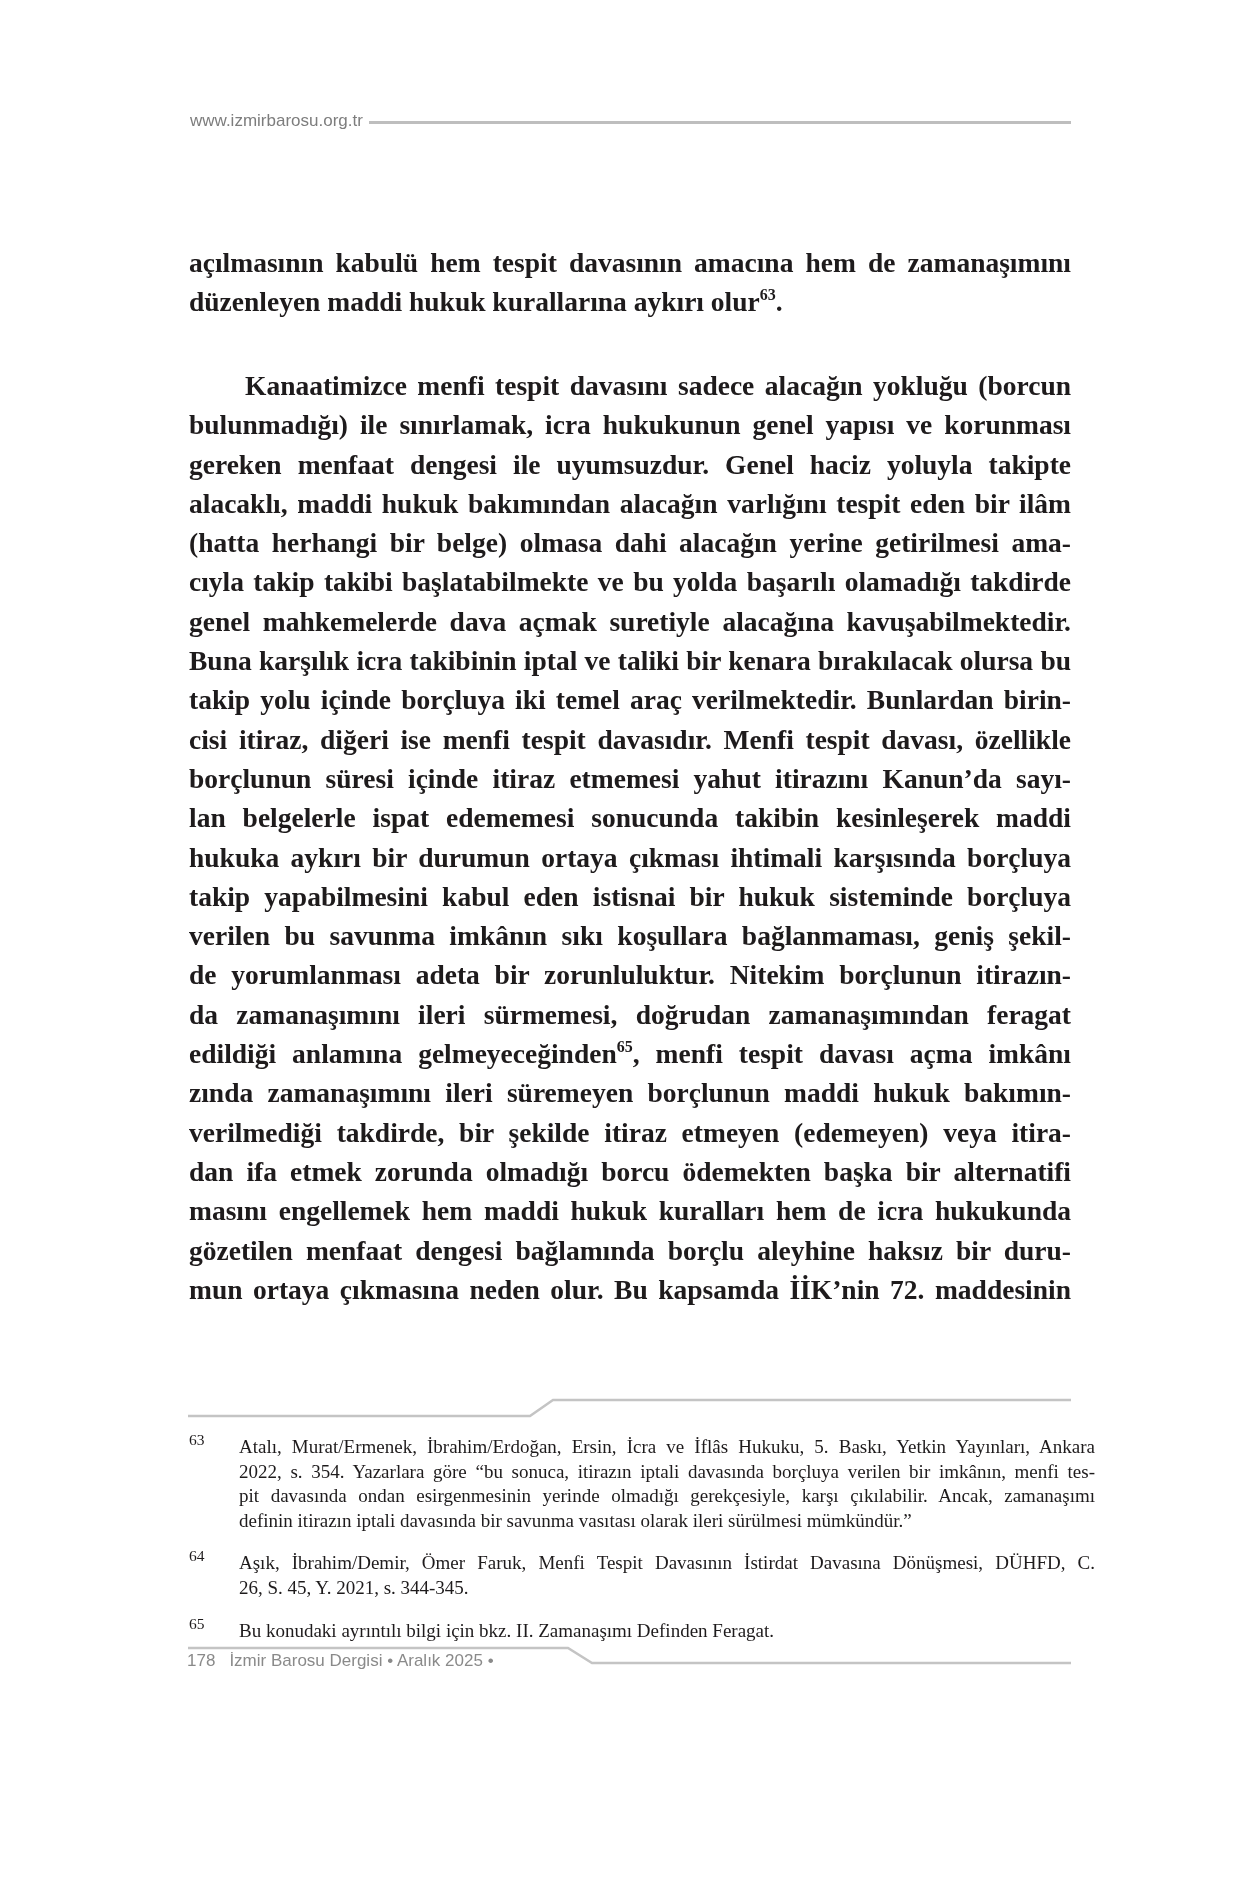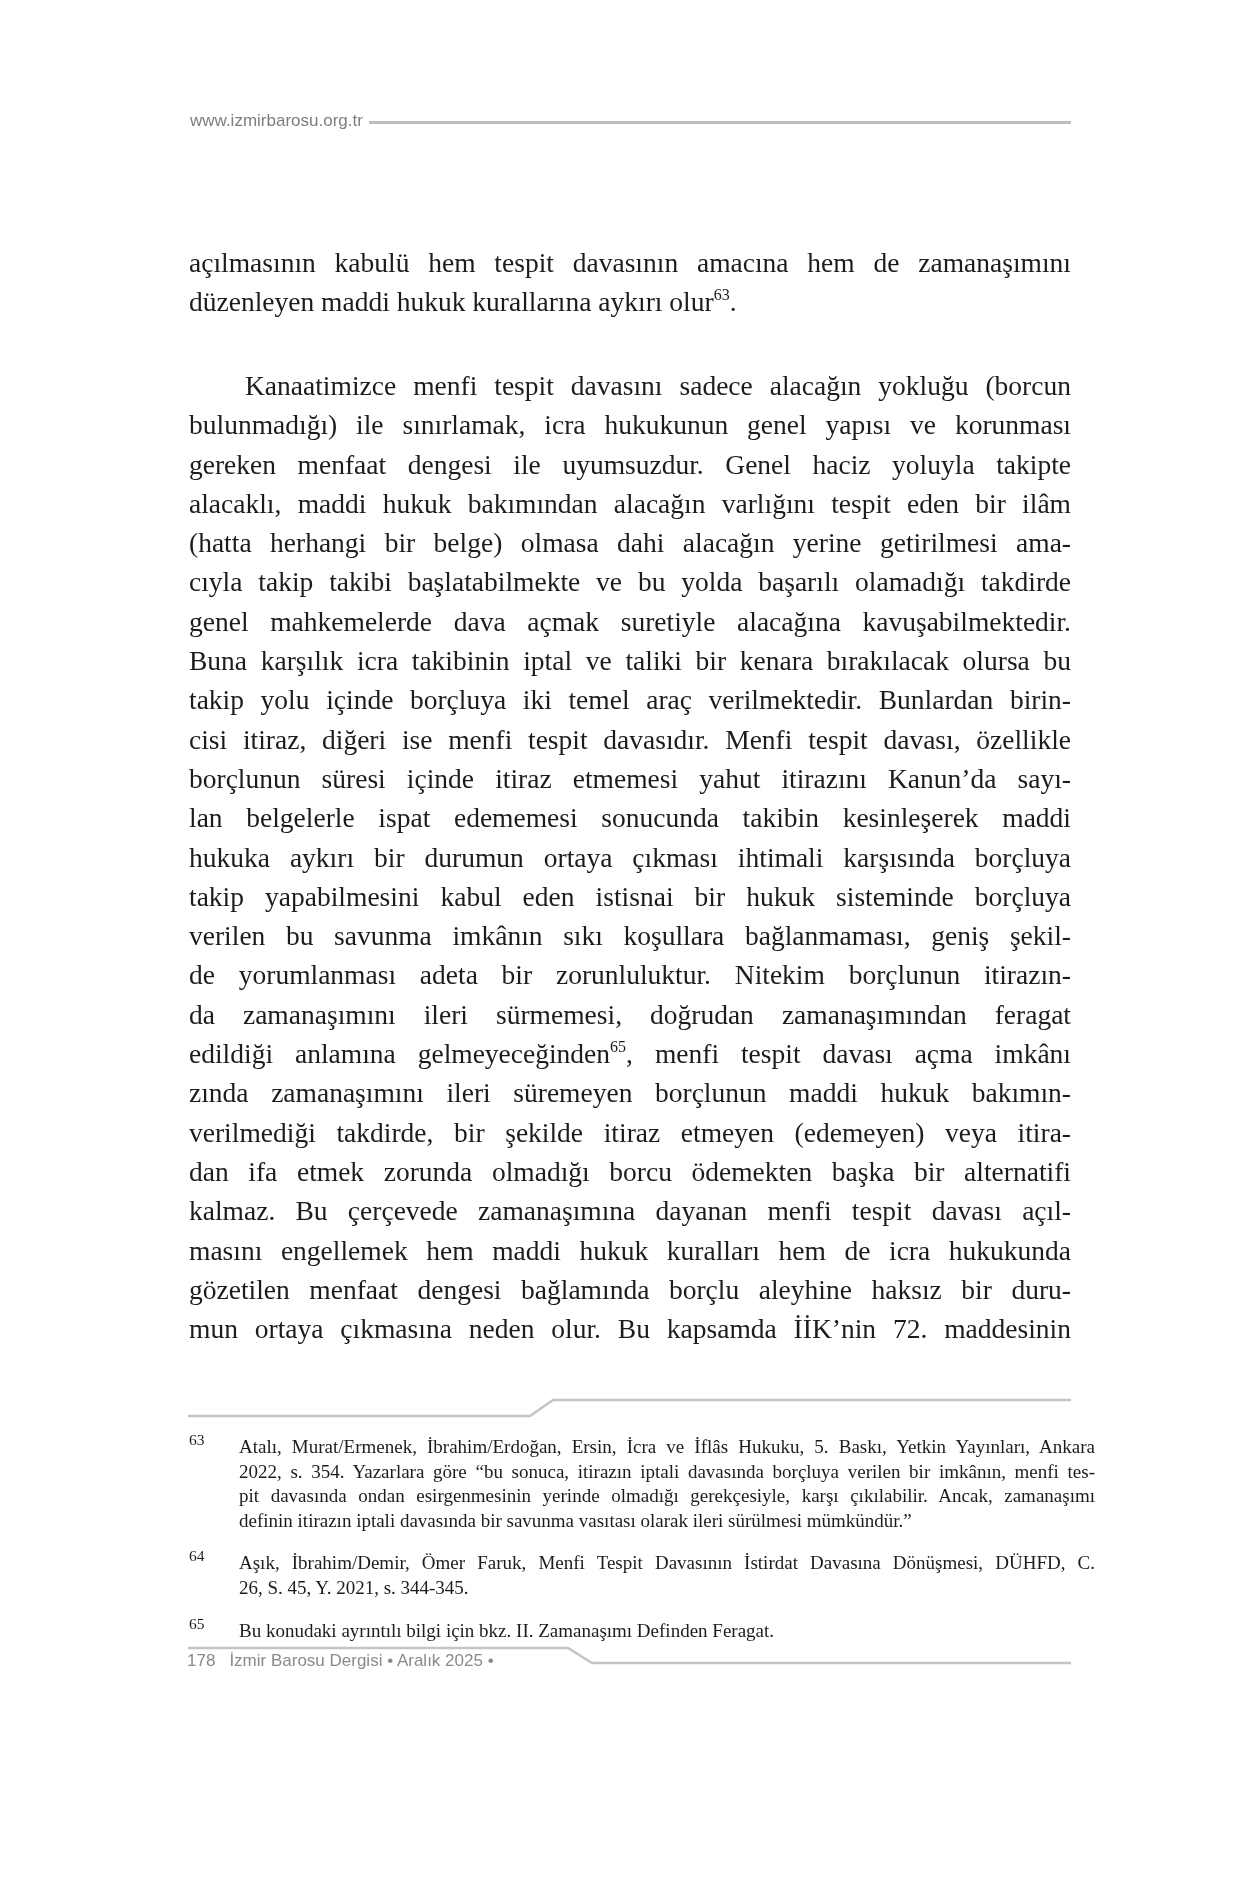--- a/index.html
+++ b/index.html
@@ -30,20 +30,21 @@
     .serif {
       font-family: "Liberation Serif", "DejaVu Serif", serif;
       color: #1e1b1c;
     }
     .body-para {
       position: absolute;
       left: 189px;
       width: 882px;
       font-size: 27.5px;
       line-height: 39.3px;
+      font-weight: bold;
     }
     .ln {
       box-sizing: border-box;
       width: 100%;
       white-space: nowrap;
       text-align: justify;
       text-align-last: justify;
     }
     .body-para .ln { height: 39.3px; }
     .ln.last { text-align: right; text-align-last: left; }
@@ -116,21 +117,20 @@
     <div class="ln">lan belgelerle ispat edememesi sonucunda takibin kesinleşerek maddi</div>
     <div class="ln">hukuka aykırı bir durumun ortaya çıkması ihtimali karşısında borçluya</div>
     <div class="ln">takip yapabilmesini kabul eden istisnai bir hukuk sisteminde borçluya</div>
     <div class="ln">verilen bu savunma imkânın sıkı koşullara bağlanmaması, geniş şekil-</div>
     <div class="ln">de yorumlanması adeta bir zorunluluktur. Nitekim borçlunun itirazın-</div>
     <div class="ln">da zamanaşımını ileri sürmemesi, doğrudan zamanaşımından feragat</div>
     <div class="ln"><span>edildiği anlamına gelmeyeceğinden</span><span class="sup">65</span><span>, menfi tespit davası açma imkânı</span></div>
     <div class="ln">zında zamanaşımını ileri süremeyen borçlunun maddi hukuk bakımın-</div>
     <div class="ln">verilmediği takdirde, bir şekilde itiraz etmeyen (edemeyen) veya itira-</div>
     <div class="ln">dan ifa etmek zorunda olmadığı borcu ödemekten başka bir alternatifi</div>
-    <div class="ln">kalmaz. Bu çerçevede zamanaşımına dayanan menfi tespit davası açıl-</div>
     <div class="ln">masını engellemek hem maddi hukuk kuralları hem de icra hukukunda</div>
     <div class="ln">gözetilen menfaat dengesi bağlamında borçlu aleyhine haksız bir duru-</div>
     <div class="ln">mun ortaya çıkmasına neden olur. Bu kapsamda İİK’nin 72. maddesinin</div>
   </div>
 
   <div class="fn serif" style="top:1435.3px;">
     <span class="fn-num">63</span>
     <div class="ln">Atalı, Murat/Ermenek, İbrahim/Erdoğan, Ersin, İcra ve İflâs Hukuku, 5. Baskı, Yetkin Yayınları, Ankara</div>
     <div class="ln">2022, s. 354. Yazarlara göre “bu sonuca, itirazın iptali davasında borçluya verilen bir imkânın, menfi tes-</div>
     <div class="ln">pit davasında ondan esirgenmesinin yerinde olmadığı gerekçesiyle, karşı çıkılabilir. Ancak, zamanaşımı</div>

